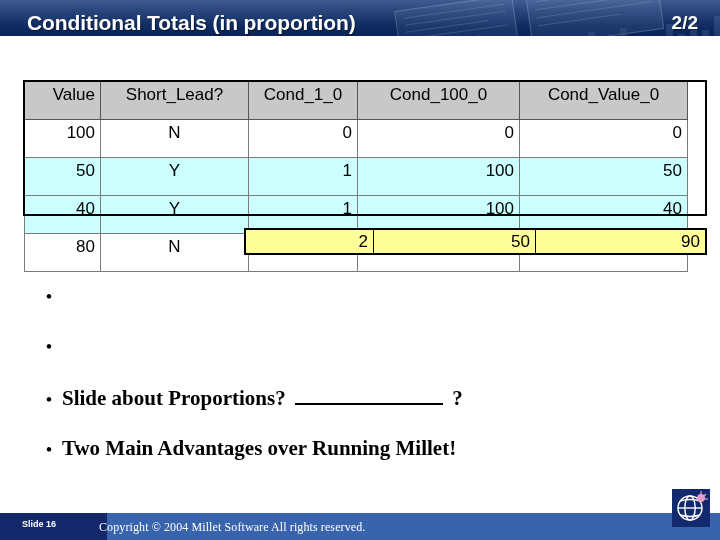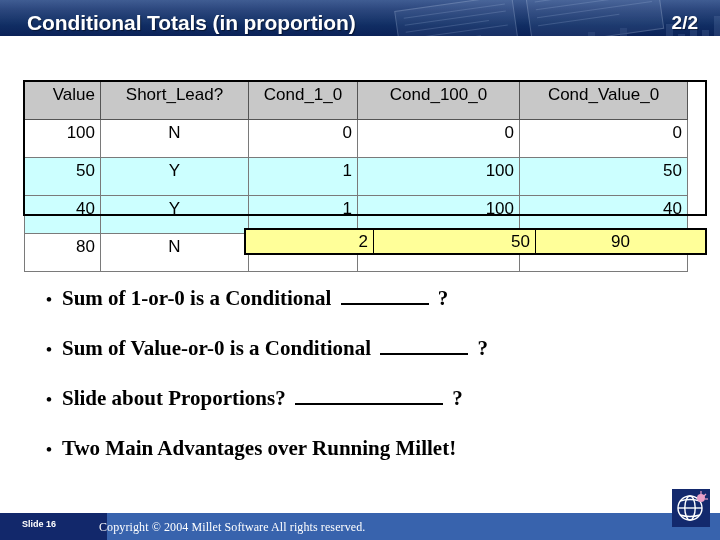--- a/index.html
+++ b/index.html
@@ -116,21 +116,21 @@
     font-size: 17px;
     line-height: 23px;
     text-align: right;
     padding: 0 5px;
     box-sizing: border-box;
     color: #000000;
     background: #ffff99;
   }
   #totals-row .t-c1     { width: 128px; border-right: 1px solid #000000; }
   #totals-row .t-c100   { width: 162px; border-right: 1px solid #000000; }
-  #totals-row .t-cvalue { width: 169px; text-align: center; }
+  #totals-row .t-cvalue { width: 169px; }
 
   
   #bullet-list {
     position: absolute;
     left: 40px; top: 286px;
     width: 650px;
   }
   .bullet-row {
     display: flex;
     align-items: baseline;
@@ -278,34 +278,24 @@
 <div id="totals-row">
   <div class="tcell t-c1">2</div>
   <div class="tcell t-c100">50</div>
   <div class="tcell t-cvalue">90</div>
 </div>
 
 <div id="bullet-list">
 
   <div class="bullet-row indent-1">
     <span class="bullet-dot">•</span>
-    <span class="bullet-text">
-      <span>Sum of 1-or-0 is a Conditional</span>
-      <span class="blank-line blank-sm"></span>
-      <span>?</span>
-    </span>
   </div>
 
   <div class="bullet-row indent-1">
     <span class="bullet-dot">•</span>
-    <span class="bullet-text">
-      <span>Sum of Value-or-0 is a Conditional</span>
-      <span class="blank-line blank-sm"></span>
-      <span>?</span>
-    </span>
   </div>
 
   <div class="bullet-row indent-2">
     <span class="bullet-dot">•</span>
     <span class="bullet-text">
       <span>Slide about Proportions?</span>
       <span class="blank-line blank-lg"></span>
       <span>?</span>
     </span>
   </div>

